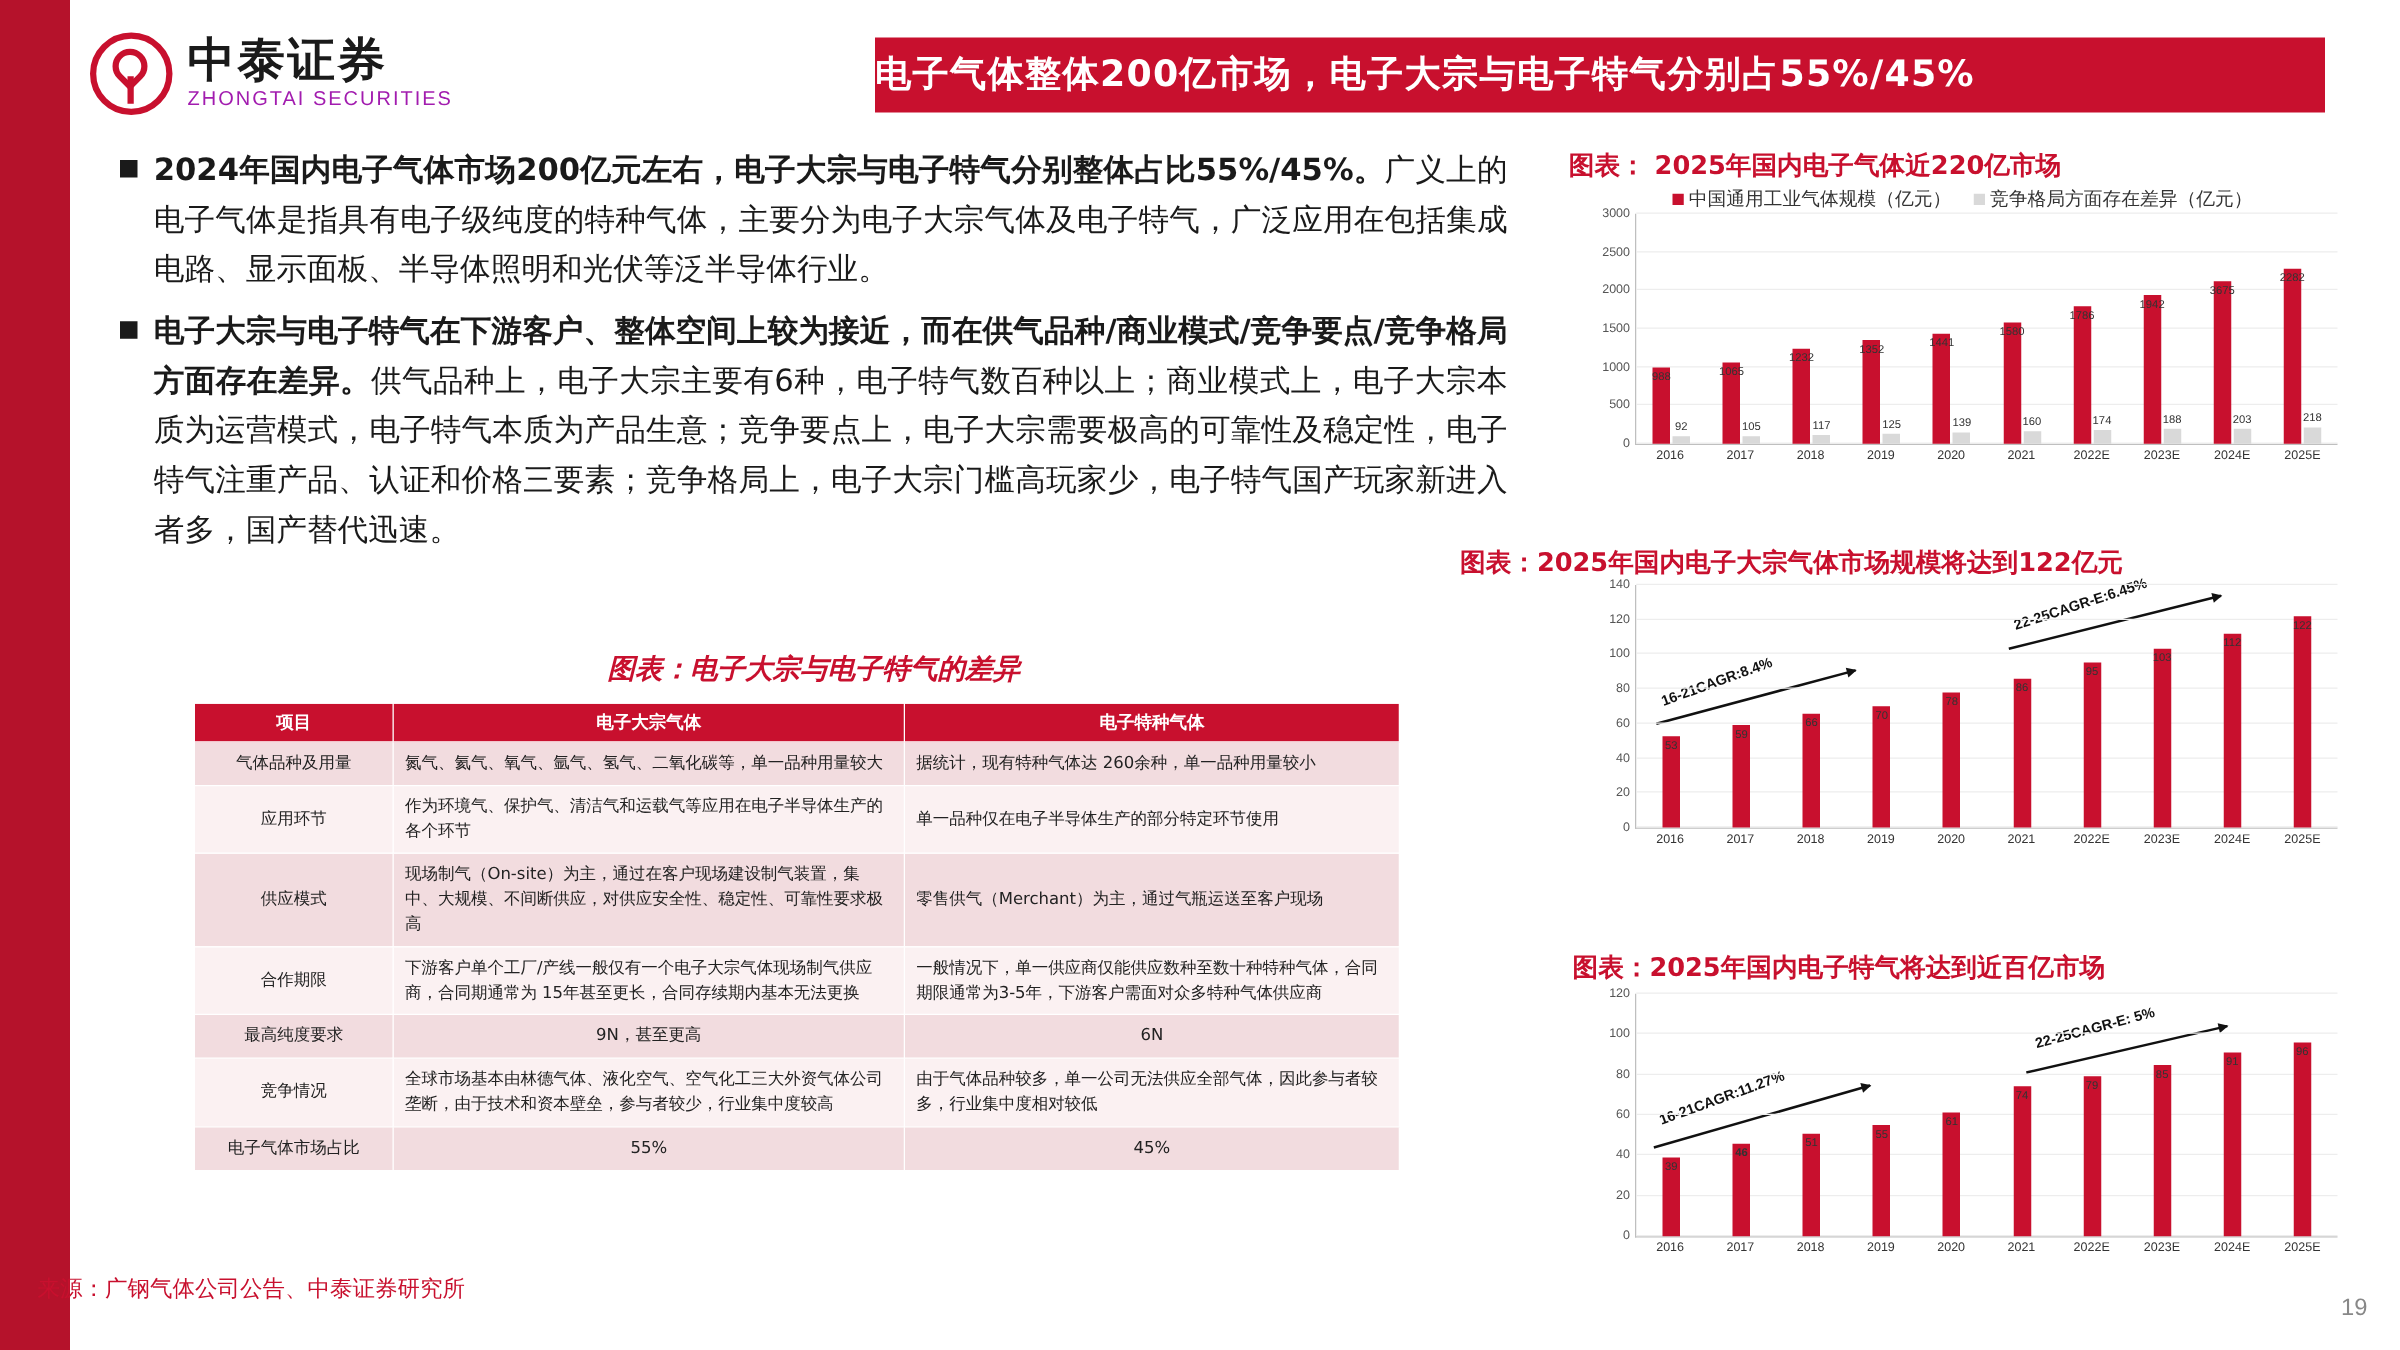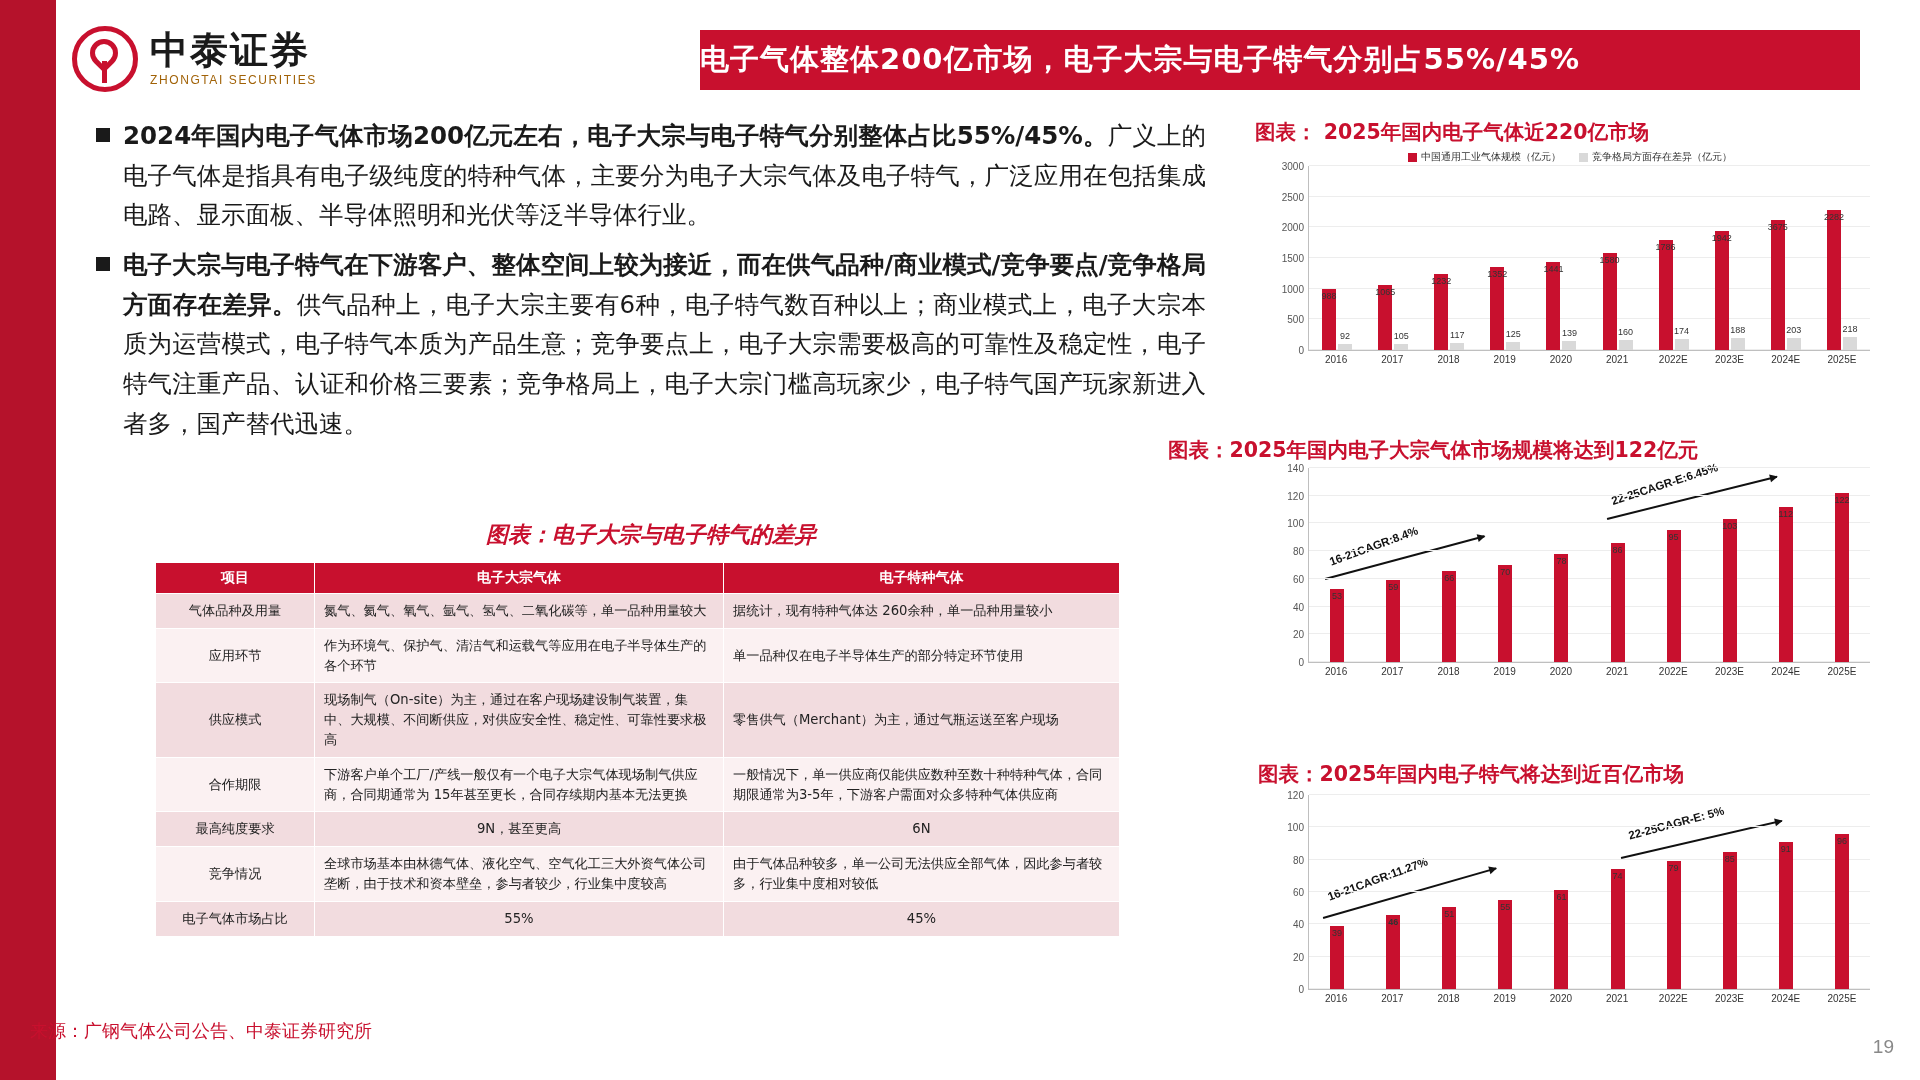--- a/index.html
+++ b/index.html
@@ -63,22 +63,22 @@
   }
   .logo-cn {
     font-family: "DejaVu Sans", sans-serif;
     font-size: 38px;
     font-weight: bold;
     color: #1a1a1a;
     letter-spacing: 2px;
     line-height: 1.05;
   }
   .logo-en {
-    font-size: 12px;
-    color: #a16207;
+    font-size: 16px;
+    color: #a21caf;
     letter-spacing: 1.6px;
     margin-top: 3px;
   }
   
   .title-banner {
     position: absolute;
     left: 700px; top: 30px;
     width: 1160px; height: 60px;
     background: #c8102e;
     display: flex;
@@ -186,21 +186,21 @@
     font-size: 20.5px;
   }
   .chart-box {
     position: absolute;
     background: #ffffff;
   }
   .legend {
     display: flex;
     justify-content: center;
     gap: 18px;
-    font-size: 10px;
+    font-size: 15px;
     font-family: "DejaVu Sans", sans-serif;
     color: #333;
     margin-bottom: 2px;
   }
   .legend-item { display: flex; align-items: center; gap: 4px; }
   .sw { width: 9px; height: 9px; display: inline-block; }
   .sw.red { background: #c8102e; }
   .sw.gray { background: #d9d9d9; }
   .plot {
     position: relative;

